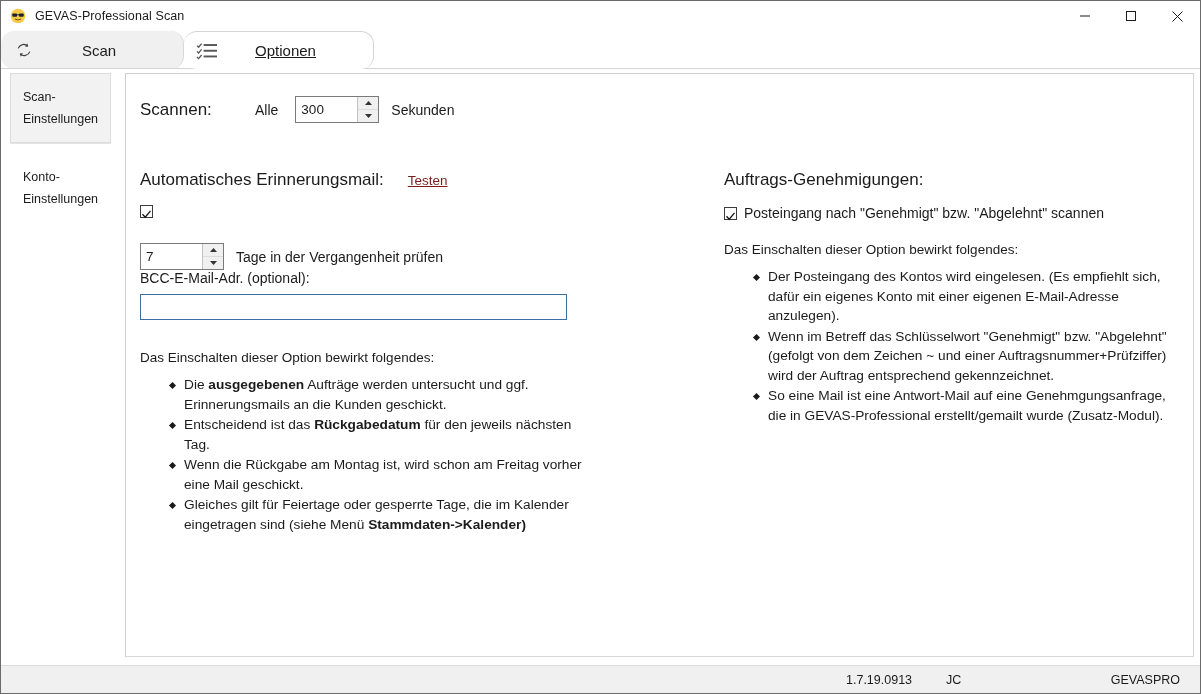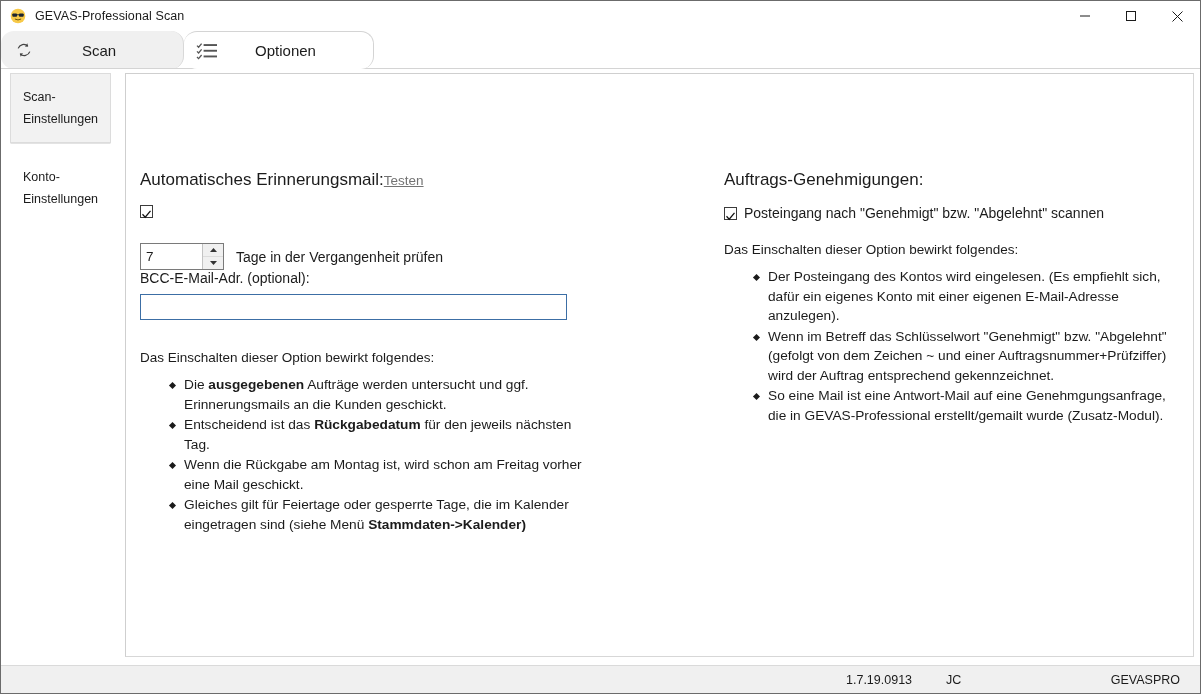--- a/index.html
+++ b/index.html
@@ -97,20 +97,21 @@
   .tab.inactive {
     background: #f0f0f0;
     width: 183px;
   }
   .tab.active {
     background: #ffffff;
     width: 190px;
     border-top: 1px solid #d4d4d4;
     border-right: 1px solid #d4d4d4;
     z-index: 3;
+    text-decoration: underline;
   }
   .tab-icon {
     width: 26px;
     height: 22px;
     display: flex;
     align-items: center;
     justify-content: center;
     flex: 0 0 auto;
   }
   .tab-label {
@@ -259,22 +260,23 @@
     width: 450px;
   }
   .sec-head {
     font-size: 17px;
     color: #1b1b1b;
     display: flex;
     align-items: baseline;
   }
   .test-link {
     font-size: 13.5px;
-    color: #737373;
+    color: #7f1d1d;
     text-decoration: underline;
+    margin-left: 24px;
     cursor: pointer;
   }
   .cb-row {
     display: flex;
     align-items: center;
     margin-top: 15px;
     cursor: default;
   }
   .checkbox {
     width: 13px;
@@ -439,20 +441,40 @@
         <span>Scan-Einstellungen</span>
       </div>
       <div class="side-item plain">
         <span>Konto-Einstellungen</span>
       </div>
     </div>
 
     <div class="main-panel">
       <div class="inner">
 
+        <div class="scannen-row">
+          <span class="scannen-label">Scannen:</span>
+          <span class="alle-label">Alle</span>
+          <span class="spinner" style="width:84px;">
+            <span class="sp-value" style="width:62px;">300</span>
+            <span class="sp-buttons">
+              <button class="sp-btn up">
+                <svg width="9" height="6" viewBox="0 0 9 6">
+                    <path d="M4.5 1 L8 5 L1 5 Z" fill="#333"></path>
+                  </svg>
+              </button>
+              <button class="sp-btn down">
+                <svg width="9" height="6" viewBox="0 0 9 6">
+                    <path d="M4.5 5 L1 1 L8 1 Z" fill="#333"></path>
+                  </svg>
+              </button>
+            </span>
+          </span>
+          <span class="sekunden-label">Sekunden</span>
+        </div>
 
         <div class="col-left">
           <div class="sec-head">
             <span>Automatisches Erinnerungsmail:</span>
             <span class="test-link">Testen</span>
           </div>
 
           <div class="cb-row">
             <span class="checkbox">
               <svg width="11" height="11" viewBox="0 0 11 11">

